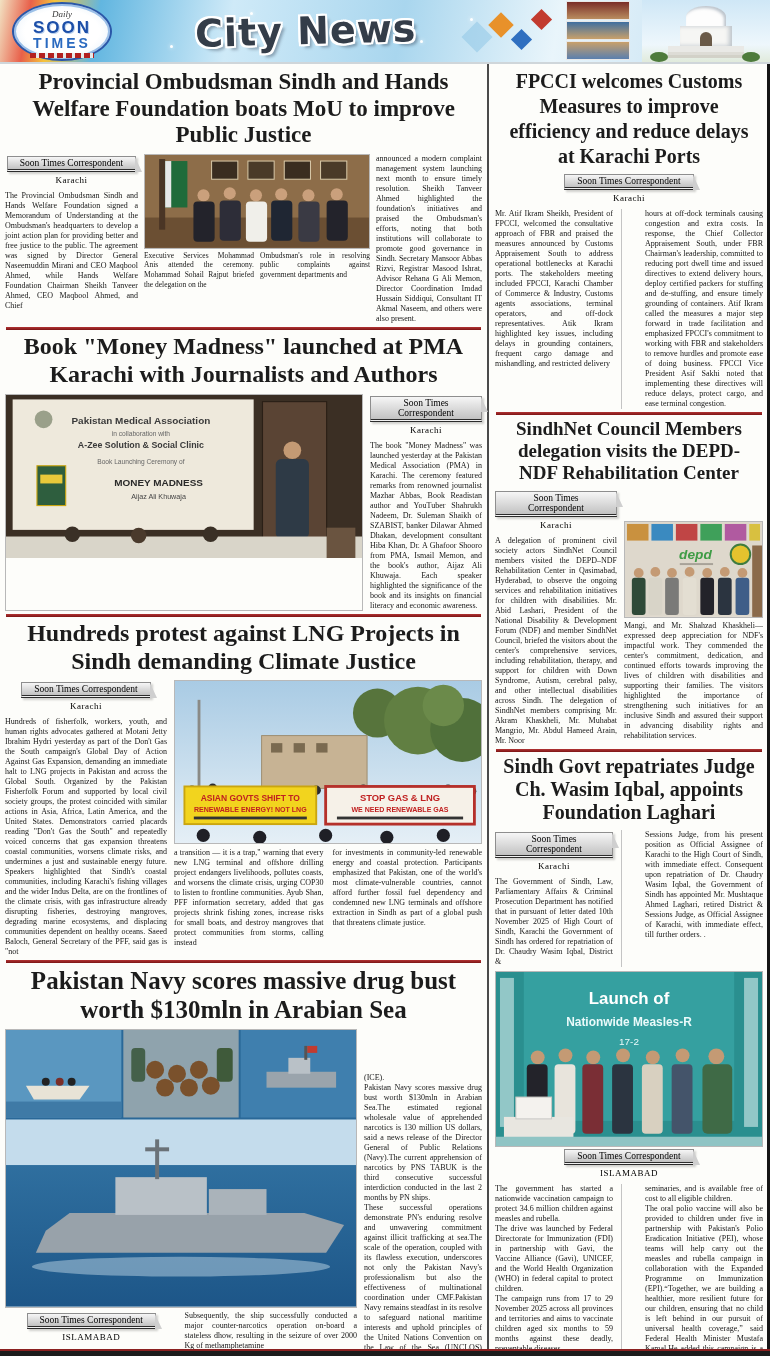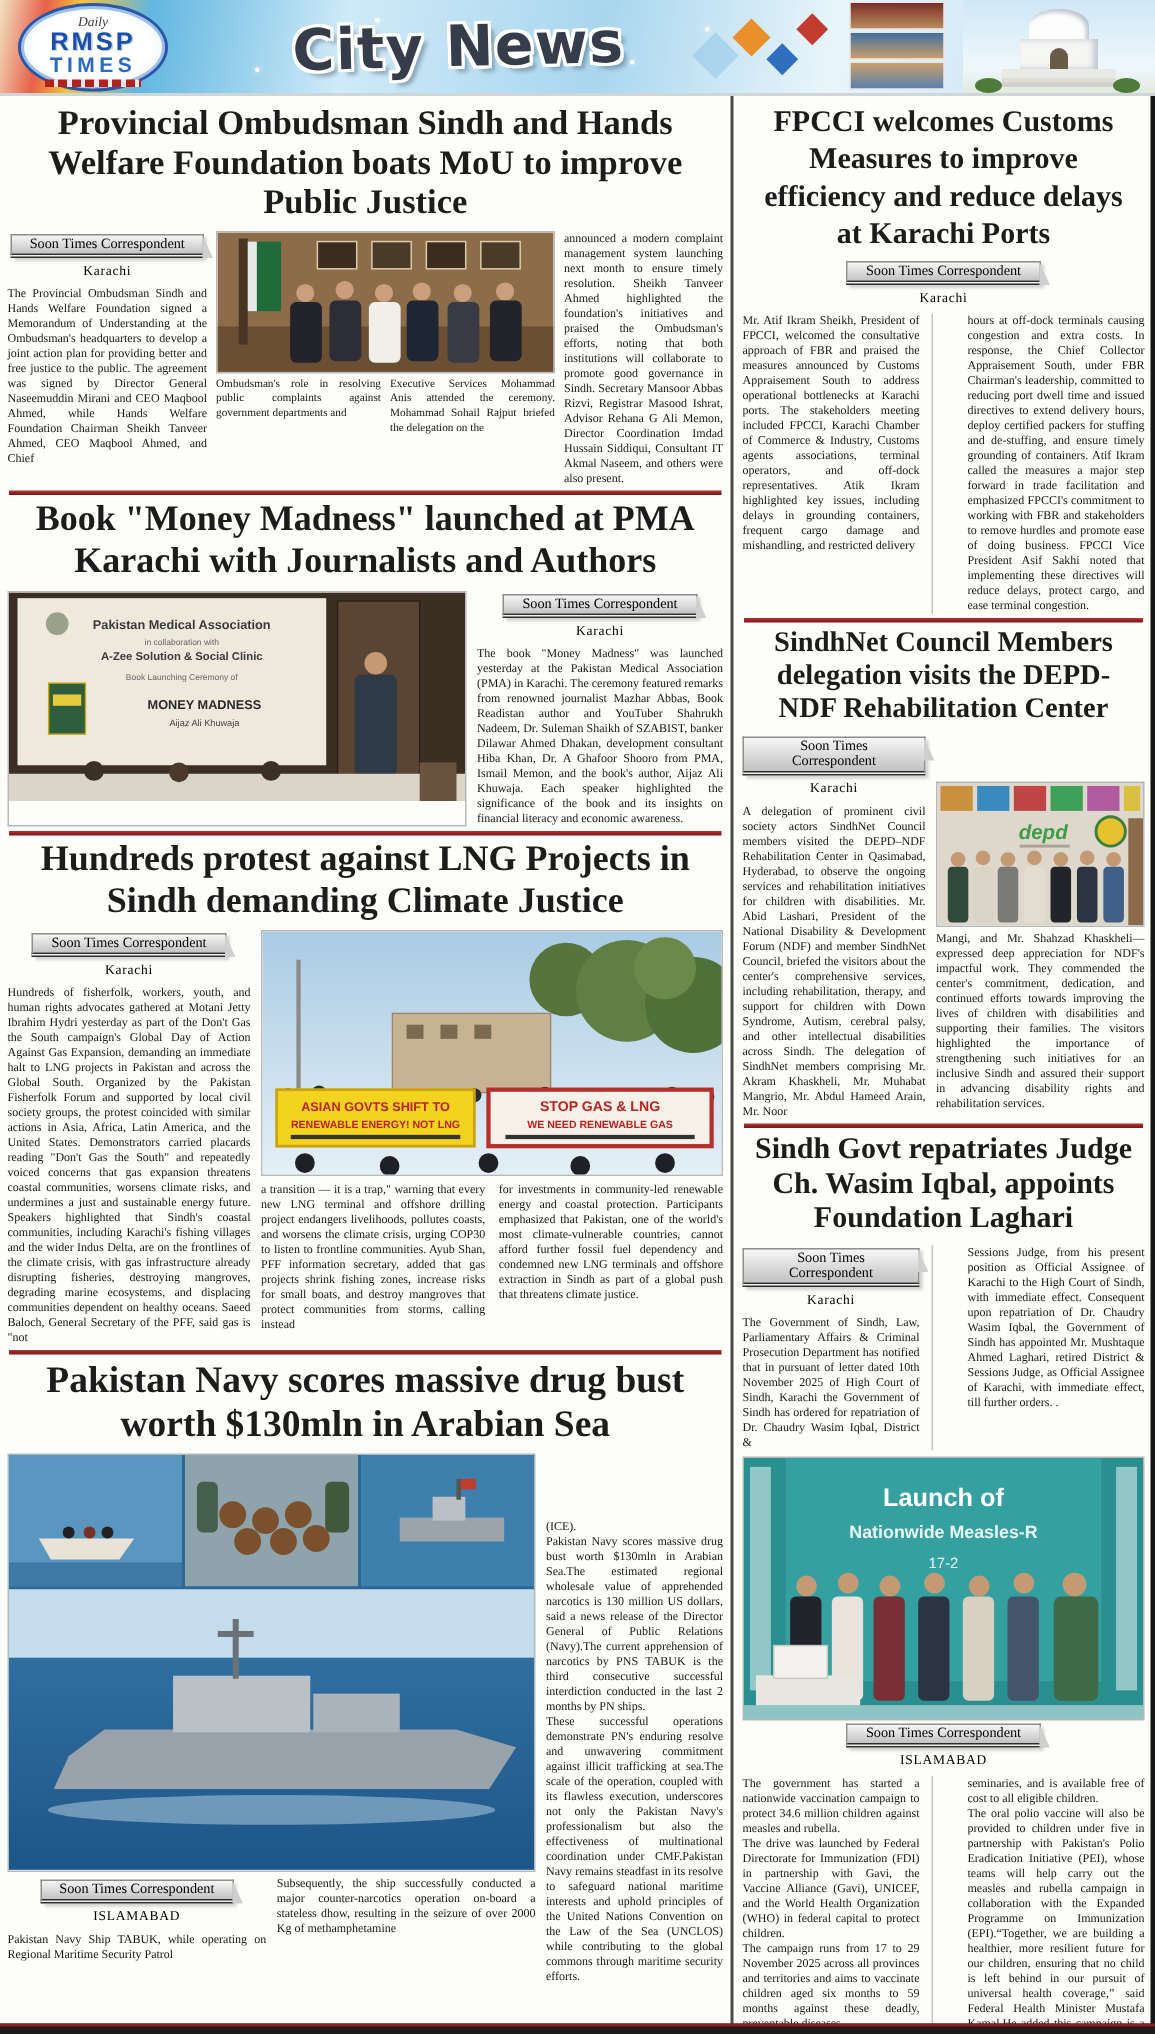--- a/index.html
+++ b/index.html
@@ -56,21 +56,21 @@
   .cap { font-size:7.5px; line-height:1.28; text-align:justify; color:#161616; }
 
   .a1-row { display:flex; gap:6px; }
   .a1-c1 { width:133px; flex:none; }
   .a1-c2 { width:226px; flex:none; }
   .a1-c3 { flex:1; }
   .a1-caps { display:flex; gap:6px; margin-top:2px; }
   .a1-caps > div { flex:1; }
 
   .bk-row { display:flex; gap:7px; }
-  .bk-photo { width:306px; flex:none;text-align:center; }
+  .bk-photo { width:358px; flex:none;text-align:center; }
   .bk-col { flex:1; }
 
   .lng-row { display:flex; gap:7px; }
   .lng-c1 { width:162px; flex:none; }
   .lng-right { flex:1; }
   .lng-cols { display:flex; gap:9px; margin-top:4px; }
   .lng-cols > div { flex:1; }
 
   .nv-row { display:flex; gap:7px; }
   .nv-left { width:352px; flex:none; }
@@ -96,21 +96,21 @@
 <div class="page">
 
   <div class="banner">
     <div class="sparkle" style="left:250px;top:12px"></div>
     <div class="sparkle" style="left:420px;top:40px"></div>
     <div class="sparkle" style="left:170px;top:45px"></div>
     <div class="sparkle" style="left:470px;top:18px"></div>
 
     <div class="logo">
       <div class="logo-daily">Daily</div>
-      <div class="logo-soon">RMSP</div>
+      <div class="logo-soon">SOON</div>
       <div class="logo-times">TIMES</div>
       <div class="logo-bar"></div>
     </div>
 
     <div class="masthead-title">City News</div>
 
     <div class="diamond" style="left:492px;top:16px;width:18px;height:18px;background:#e8912a;transform:rotate(45deg)"></div>
     <div class="diamond" style="left:514px;top:32px;width:15px;height:15px;background:#2f6fc0;transform:rotate(45deg)"></div>
     <div class="diamond" style="left:534px;top:12px;width:15px;height:15px;background:#c23b2f;transform:rotate(45deg)"></div>
     <div class="diamond" style="left:466px;top:26px;width:22px;height:22px;background:#8fc6e6;opacity:.55;transform:rotate(45deg)"></div>
@@ -167,22 +167,22 @@
                 </g>
                 <rect x="48" y="46" width="21" height="40" rx="4" fill="#23232b"></rect>
                 <rect x="74" y="45" width="21" height="40" rx="4" fill="#2d2d38"></rect>
                 <rect x="100" y="46" width="21" height="40" rx="4" fill="#f0efea"></rect>
                 <rect x="125" y="45" width="21" height="40" rx="4" fill="#1f2633"></rect>
                 <rect x="152" y="46" width="21" height="40" rx="4" fill="#3a3a44"></rect>
                 <rect x="180" y="45" width="21" height="40" rx="4" fill="#23232b"></rect>
               </svg>
             </div>
             <div class="a1-caps">
+              <div class="cap">Executive Services Mohammad Anis attended the ceremony. Mohammad Sohail Rajput briefed the delegation on the</div>
               <div class="cap">Ombudsman's role in resolving public complaints against government departments and</div>
-              <div class="cap">Executive Services Mohammad Anis attended the ceremony. Mohammad Sohail Rajput briefed the delegation on the</div>
             </div>
           </div>
           <div class="a1-c3">
             <div class="bt">announced a modern complaint management system launching next month to ensure timely resolution. Sheikh Tanveer Ahmed highlighted the foundation's initiatives and praised the Ombudsman's efforts, noting that both institutions will collaborate to promote good governance in Sindh. Secretary Mansoor Abbas Rizvi, Registrar Masood Ishrat, Advisor Rehana G Ali Memon, Director Coordination Imdad Hussain Siddiqui, Consultant IT Akmal Naseem, and others were also present.</div>
           </div>
         </div>
       </div>
 
       <div class="rule"></div>
 

